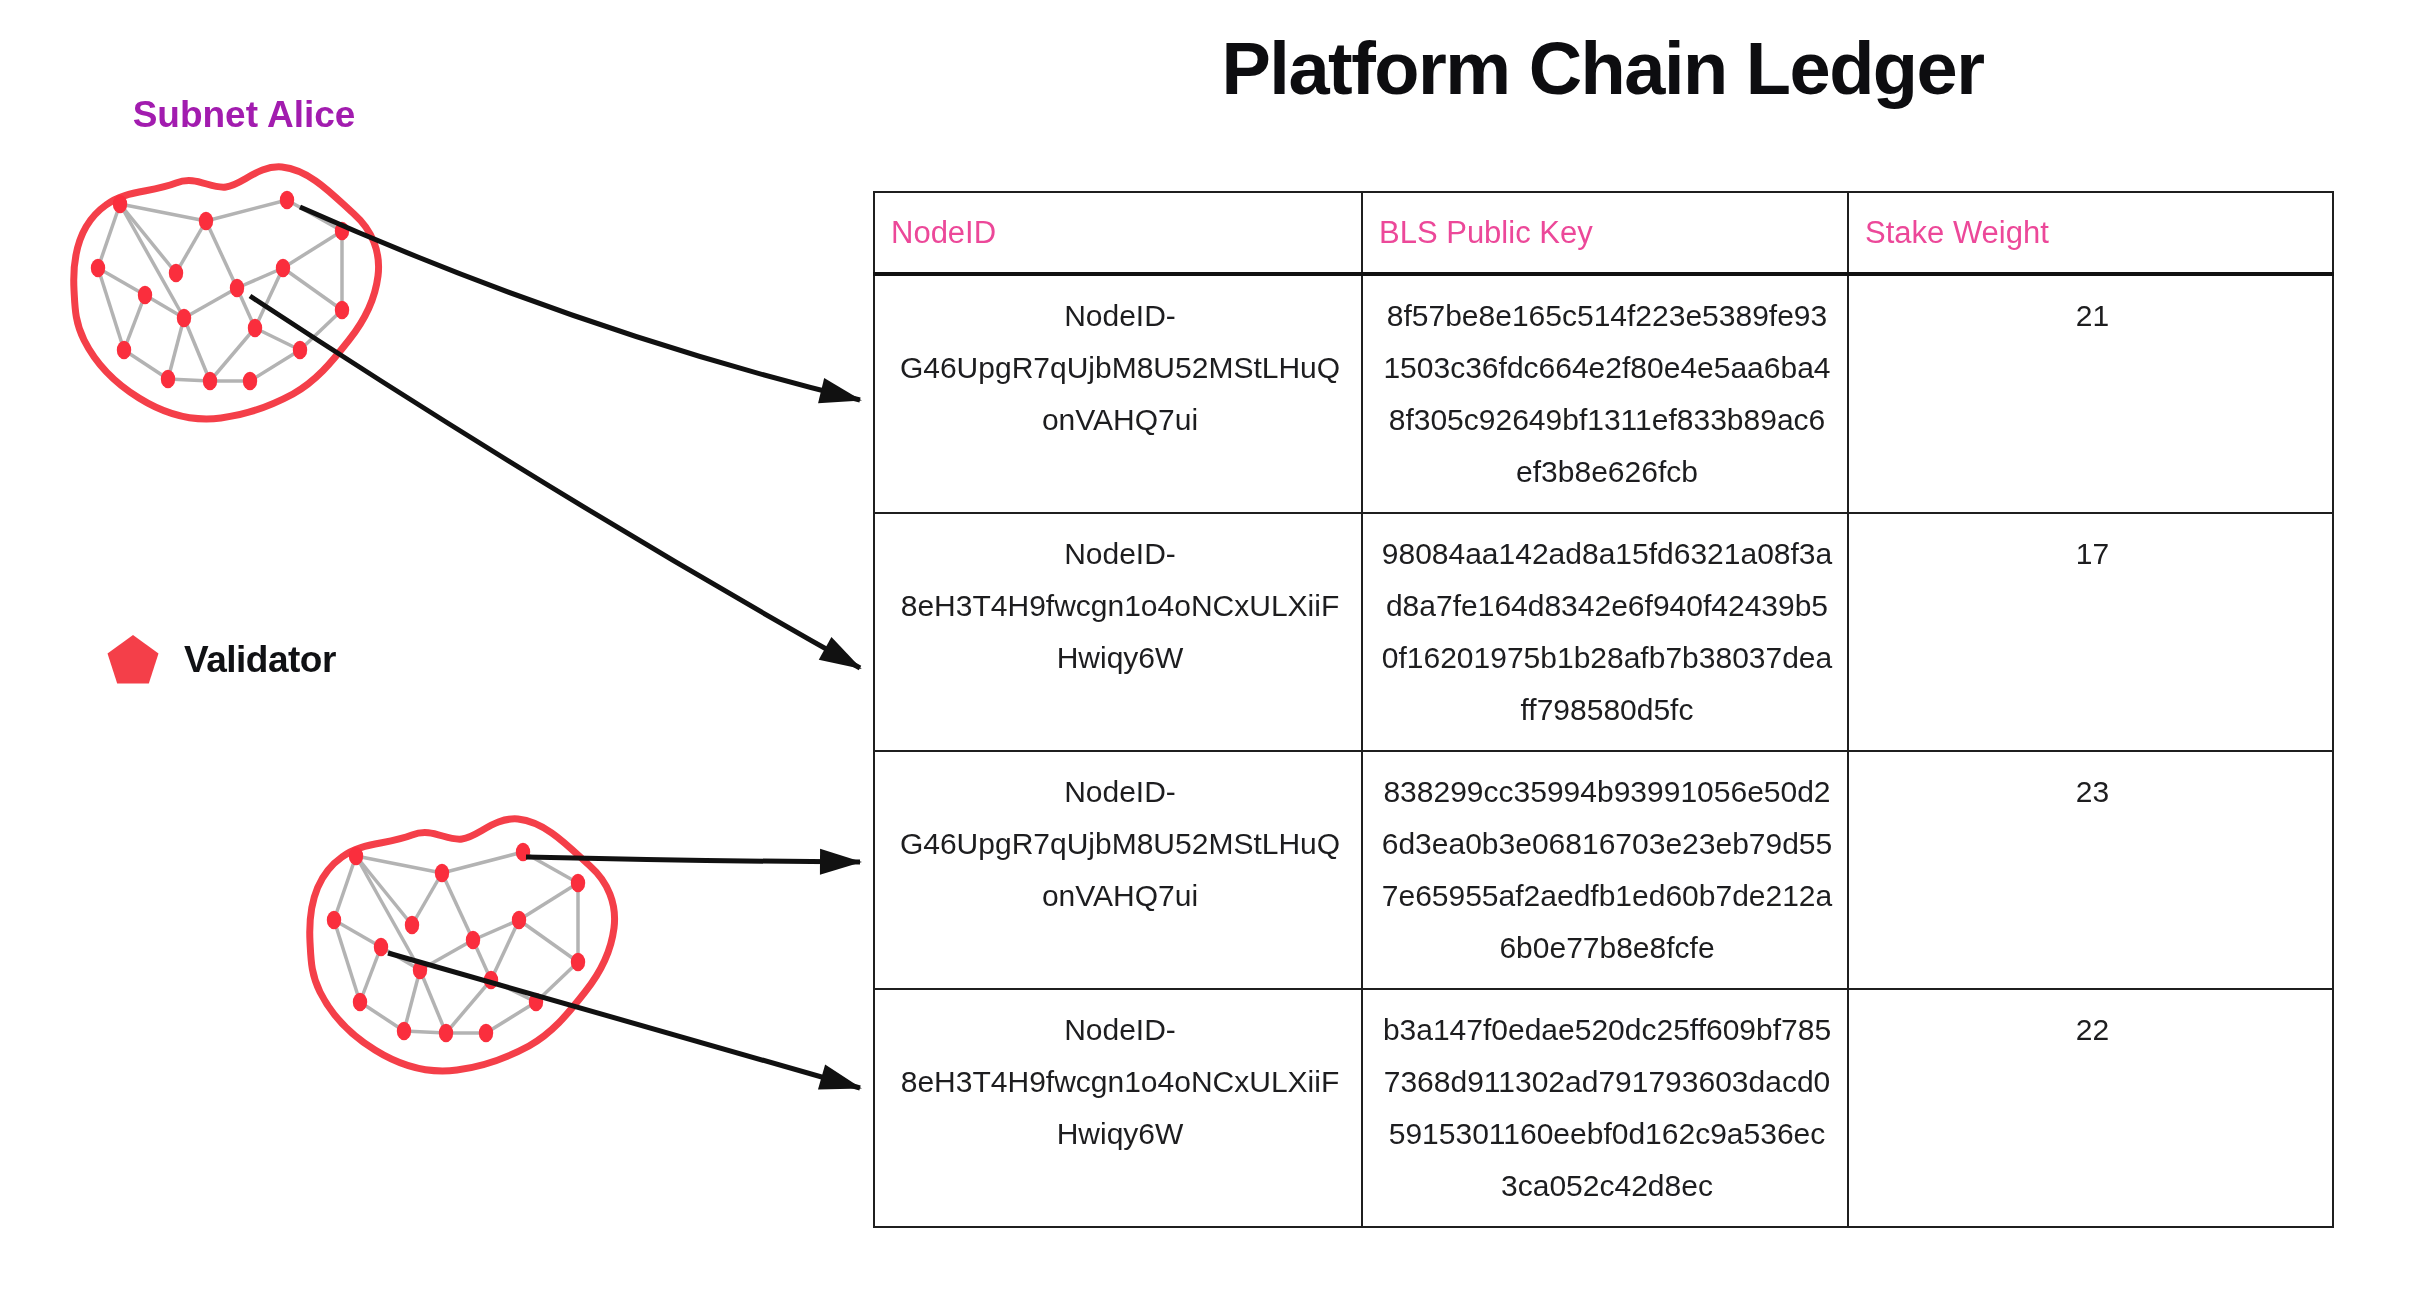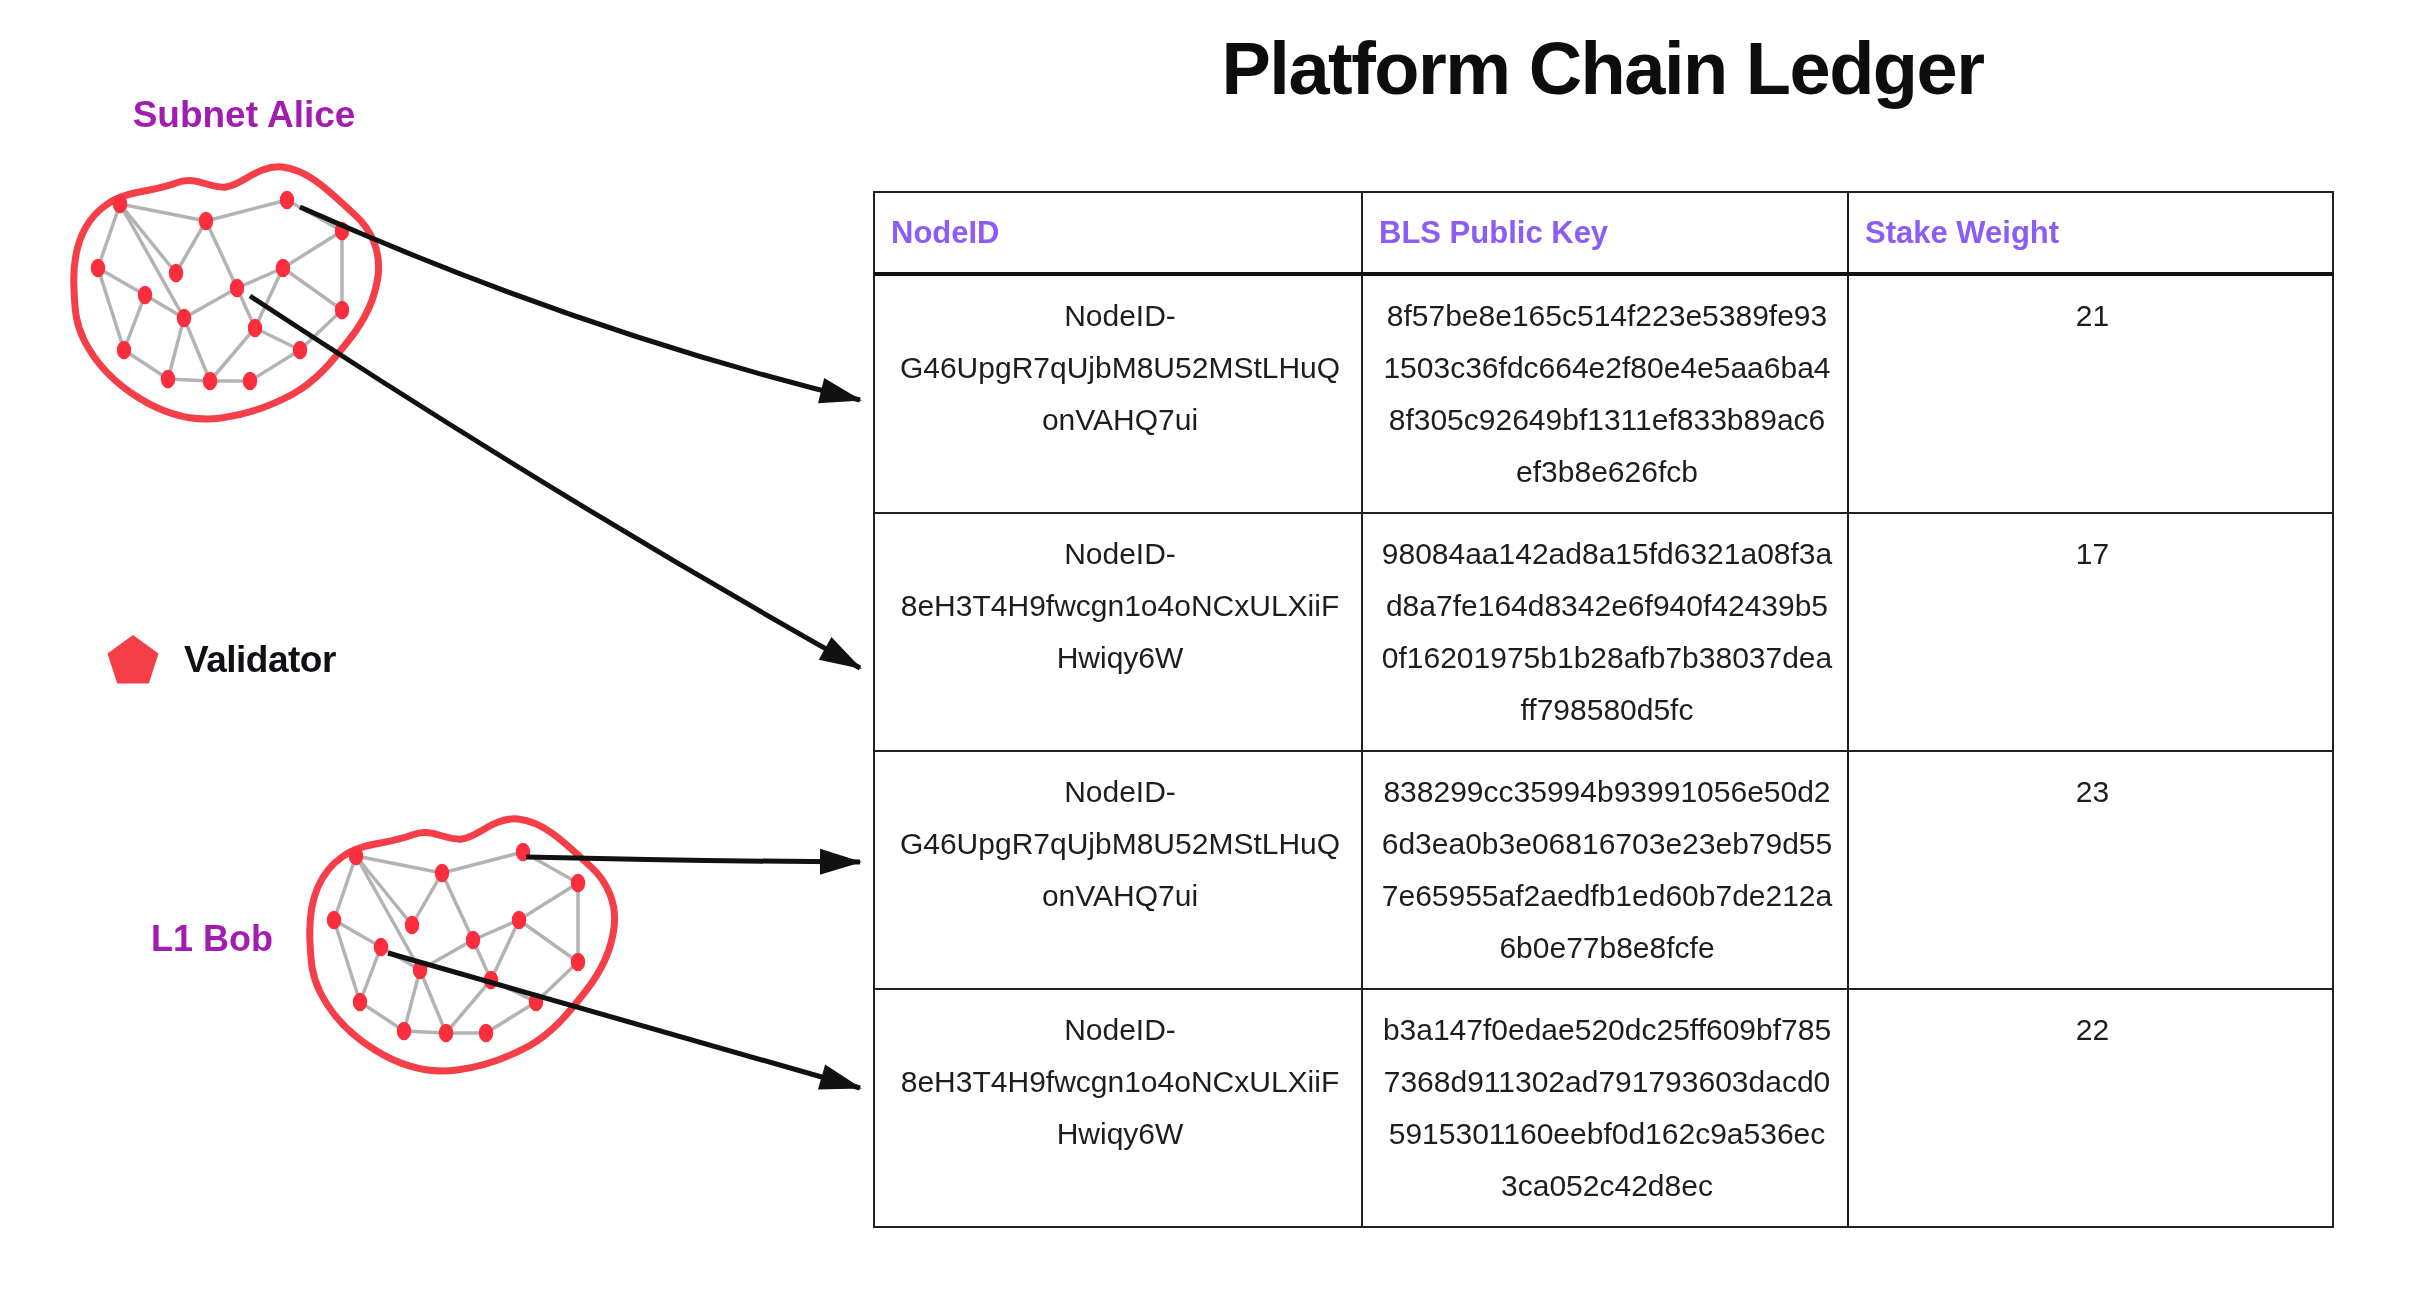--- a/index.html
+++ b/index.html
@@ -10,22 +10,22 @@
         font-weight:700;font-size:74px;letter-spacing:-1.5px;color:#0d0d10;}
   .cluster-label{position:absolute;font-weight:700;color:#a21caf;text-align:center;}
   .cluster-label.alice{left:94px;top:94px;width:300px;font-size:37px;}
   .cluster-label.bob{left:62px;top:918px;width:300px;font-size:36px;}
   .legend{position:absolute;left:106px;top:634px;display:flex;align-items:center;gap:24px;}
   .legend .pent{width:54px;height:52px;display:block;}
   .legend .legend-text{font-weight:700;font-size:37px;color:#101114;letter-spacing:-0.5px;}
   table.ledger{position:absolute;left:873px;top:191px;width:1459px;border-collapse:collapse;
         table-layout:fixed;background:#ffffff;color:#1d1d1f;}
   table.ledger th, table.ledger td{border:2px solid #1f1f1f;}
-  table.ledger thead th{height:79px;font-size:31px;font-weight:700;text-align:left;
-        padding:0 16px;border-bottom:4px solid #111;color:#8b5cf6;}
+  table.ledger thead th{height:79px;font-size:31px;font-weight:400;text-align:left;
+        padding:0 16px;border-bottom:4px solid #111;color:#ec4899;}
   table.ledger thead th.center{}
   table.ledger td{height:204px;font-size:30px;line-height:52px;vertical-align:top;
         padding:14px 14px 14px 18px;text-align:center;}
   td.nodeid{overflow-wrap:break-word;}
   td.bls{word-break:break-all;}
   td.stake{padding-left:16px;}
 </style>
 </head>
 <body>
 
@@ -135,21 +135,20 @@
         <ellipse cx="250" cy="381" rx="7.2" ry="9.3" fill="#fa2e3d"></ellipse>
       </g>
       <path d="M 300,207 Q 580,332 860,400" fill="none" stroke="#111111" stroke-width="5" marker-end="url(#arrowhead)"></path>
       <path d="M 250,296 Q 560,500 860,668" fill="none" stroke="#111111" stroke-width="5" marker-end="url(#arrowhead)"></path>
       <path d="M 526,857 Q 700,861 860,862" fill="none" stroke="#111111" stroke-width="5" marker-end="url(#arrowhead)"></path>
       <path d="M 388,953 Q 630,1022 860,1088" fill="none" stroke="#111111" stroke-width="5" marker-end="url(#arrowhead)"></path>
     </svg>
 
   <div class="cluster-label alice">Subnet Alice</div>
 
-  <div class="cluster-label bob">L1 Bob</div>
 
   <div class="legend">
     <svg class="pent" viewBox="0 0 54 52">
       <polygon points="27,1 52.5,19.6 42.8,49.5 11.2,49.5 1.5,19.6" fill="#f43f49"></polygon>
     </svg>
     <span class="legend-text">Validator</span>
   </div>
 
   <div class="ledger-title">Platform Chain Ledger</div>
 

